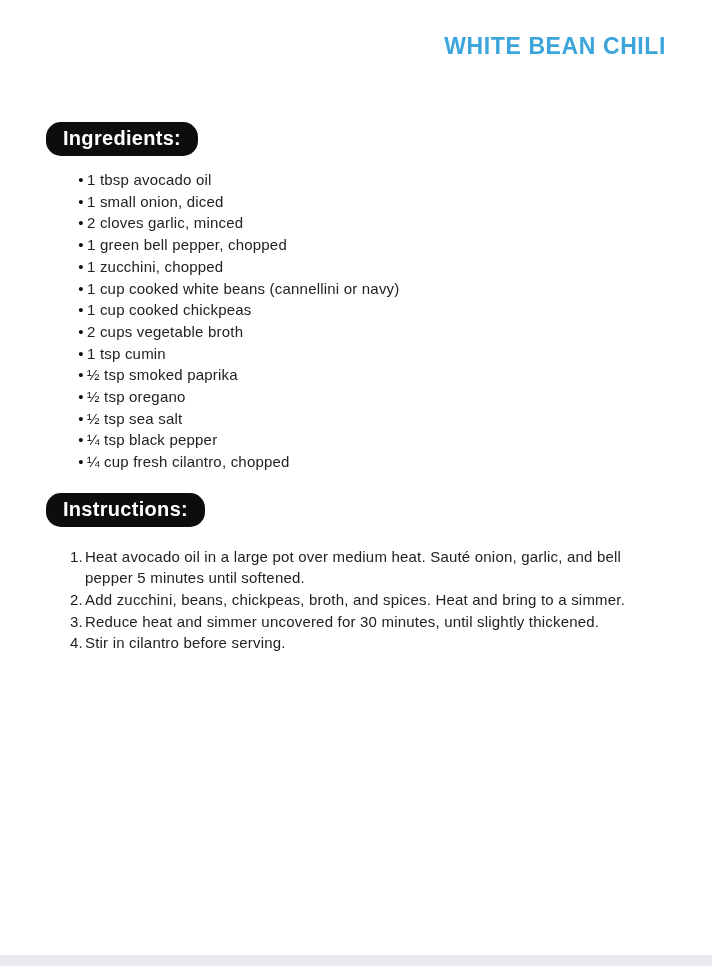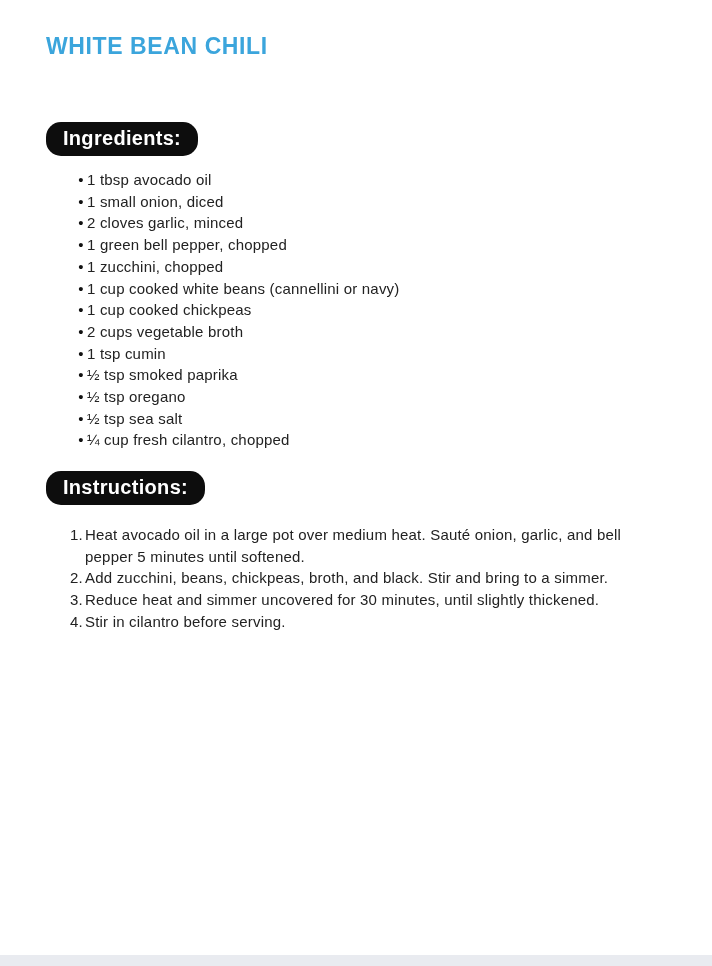--- a/index.html
+++ b/index.html
@@ -15,21 +15,21 @@
 
   .page {
     position: relative;
     width: 712px;
     height: 955px;
     background: #ffffff;
     padding: 32px 46px 0 46px;
   }
 
   .page-title {
-    text-align: left;
+    text-align: right;
     font-size: 23px;
     font-weight: 700;
     letter-spacing: 0.6px;
     color: #3BA5DC;
     margin-top: 1px;
   }
 
   .section-ingredients { margin-top: 62px; }
   .section-instructions { margin-top: 20px; }
 
@@ -111,34 +111,35 @@
       <li>2 cloves garlic, minced</li>
       <li>1 green bell pepper, chopped</li>
       <li>1 zucchini, chopped</li>
       <li>1 cup cooked white beans (cannellini or navy)</li>
       <li>1 cup cooked chickpeas</li>
       <li>2 cups vegetable broth</li>
       <li>1 tsp cumin</li>
       <li>½ tsp smoked paprika</li>
       <li>½ tsp oregano</li>
       <li>½ tsp sea salt</li>
+      <li>¼ tsp black pepper</li>
       <li>¼ cup fresh cilantro, chopped</li>
     </ul>
   </div>
 
   <div class="section-instructions">
     <span class="pill">Instructions:</span>
     <ol class="step-list">
       <li>
         <span class="step-num">1.</span>
         <span class="step-text">Heat avocado oil in a large pot over medium heat. Sauté onion, garlic, and bell pepper 5 minutes until softened.</span>
       </li>
       <li>
         <span class="step-num">2.</span>
-        <span class="step-text">Add zucchini, beans, chickpeas, broth, and black. Stir and bring to a simmer.</span>
+        <span class="step-text">Add zucchini, beans, chickpeas, broth, and spices. Heat and bring to a simmer.</span>
       </li>
       <li>
         <span class="step-num">3.</span>
         <span class="step-text">Reduce heat and simmer uncovered for 30 minutes, until slightly thickened.</span>
       </li>
       <li>
         <span class="step-num">4.</span>
         <span class="step-text">Stir in cilantro before serving.</span>
       </li>
     </ol>

